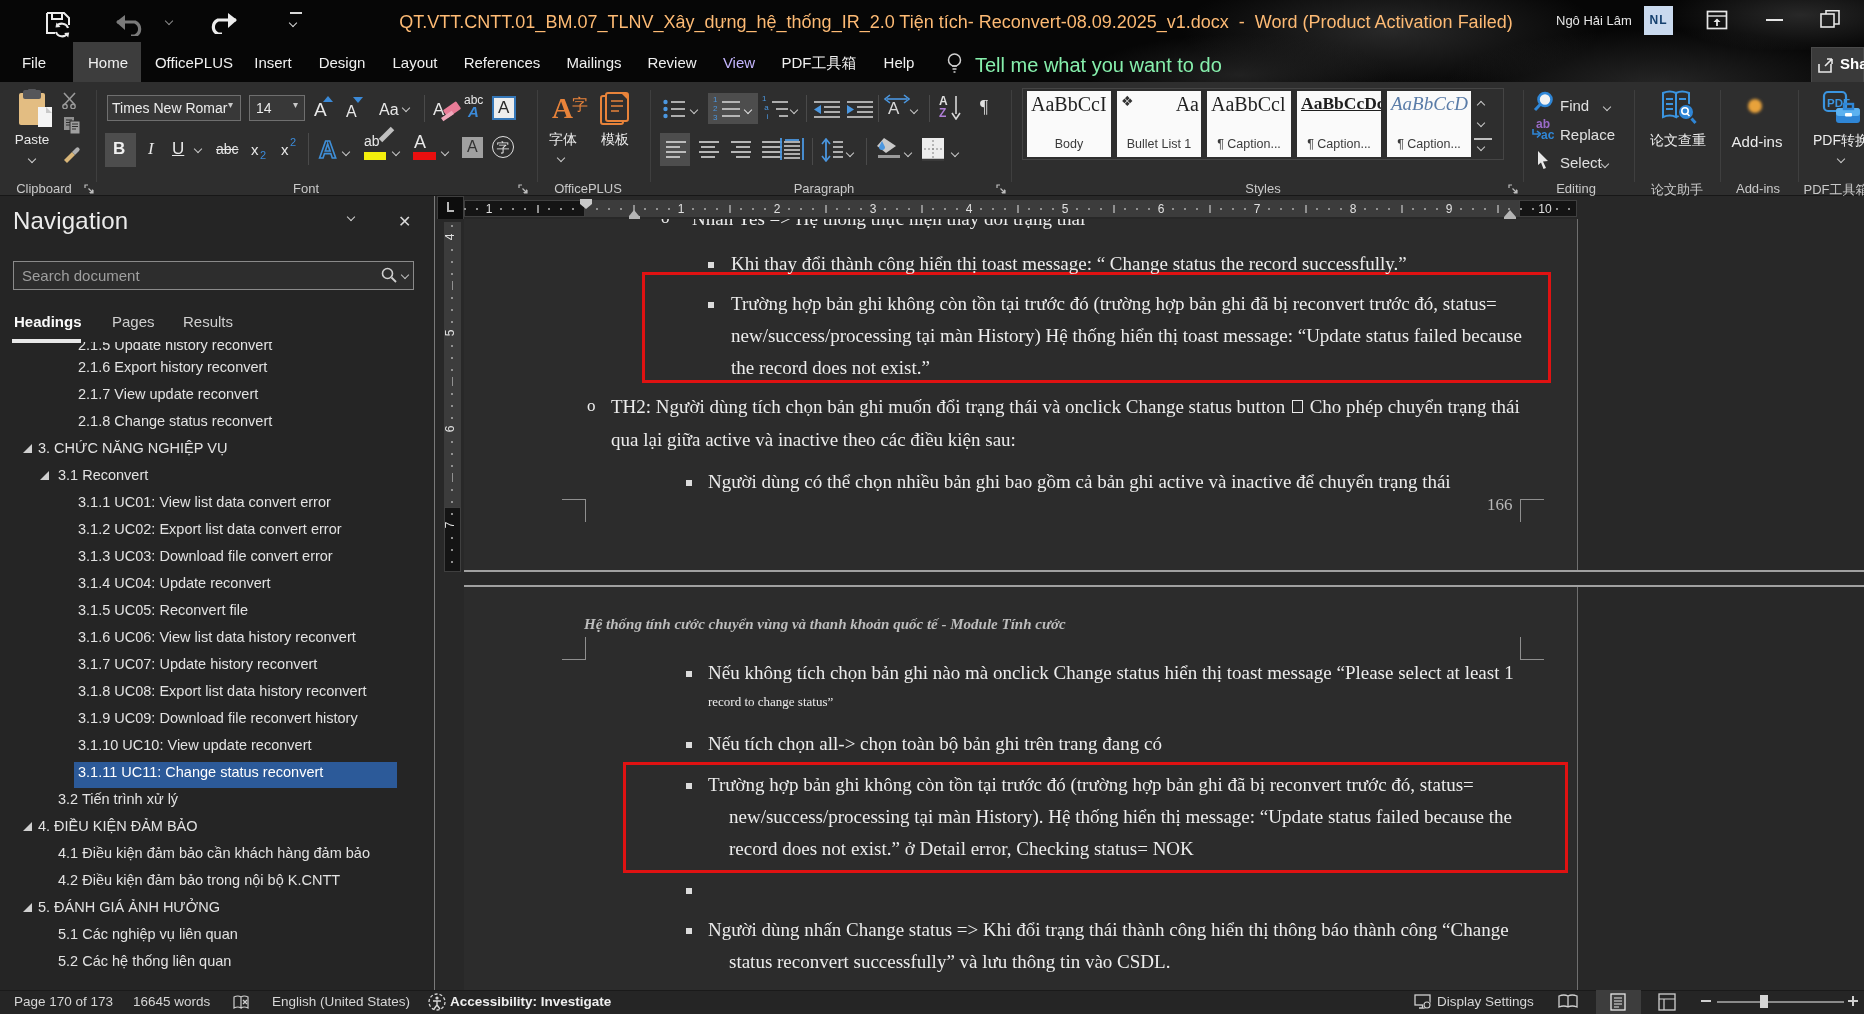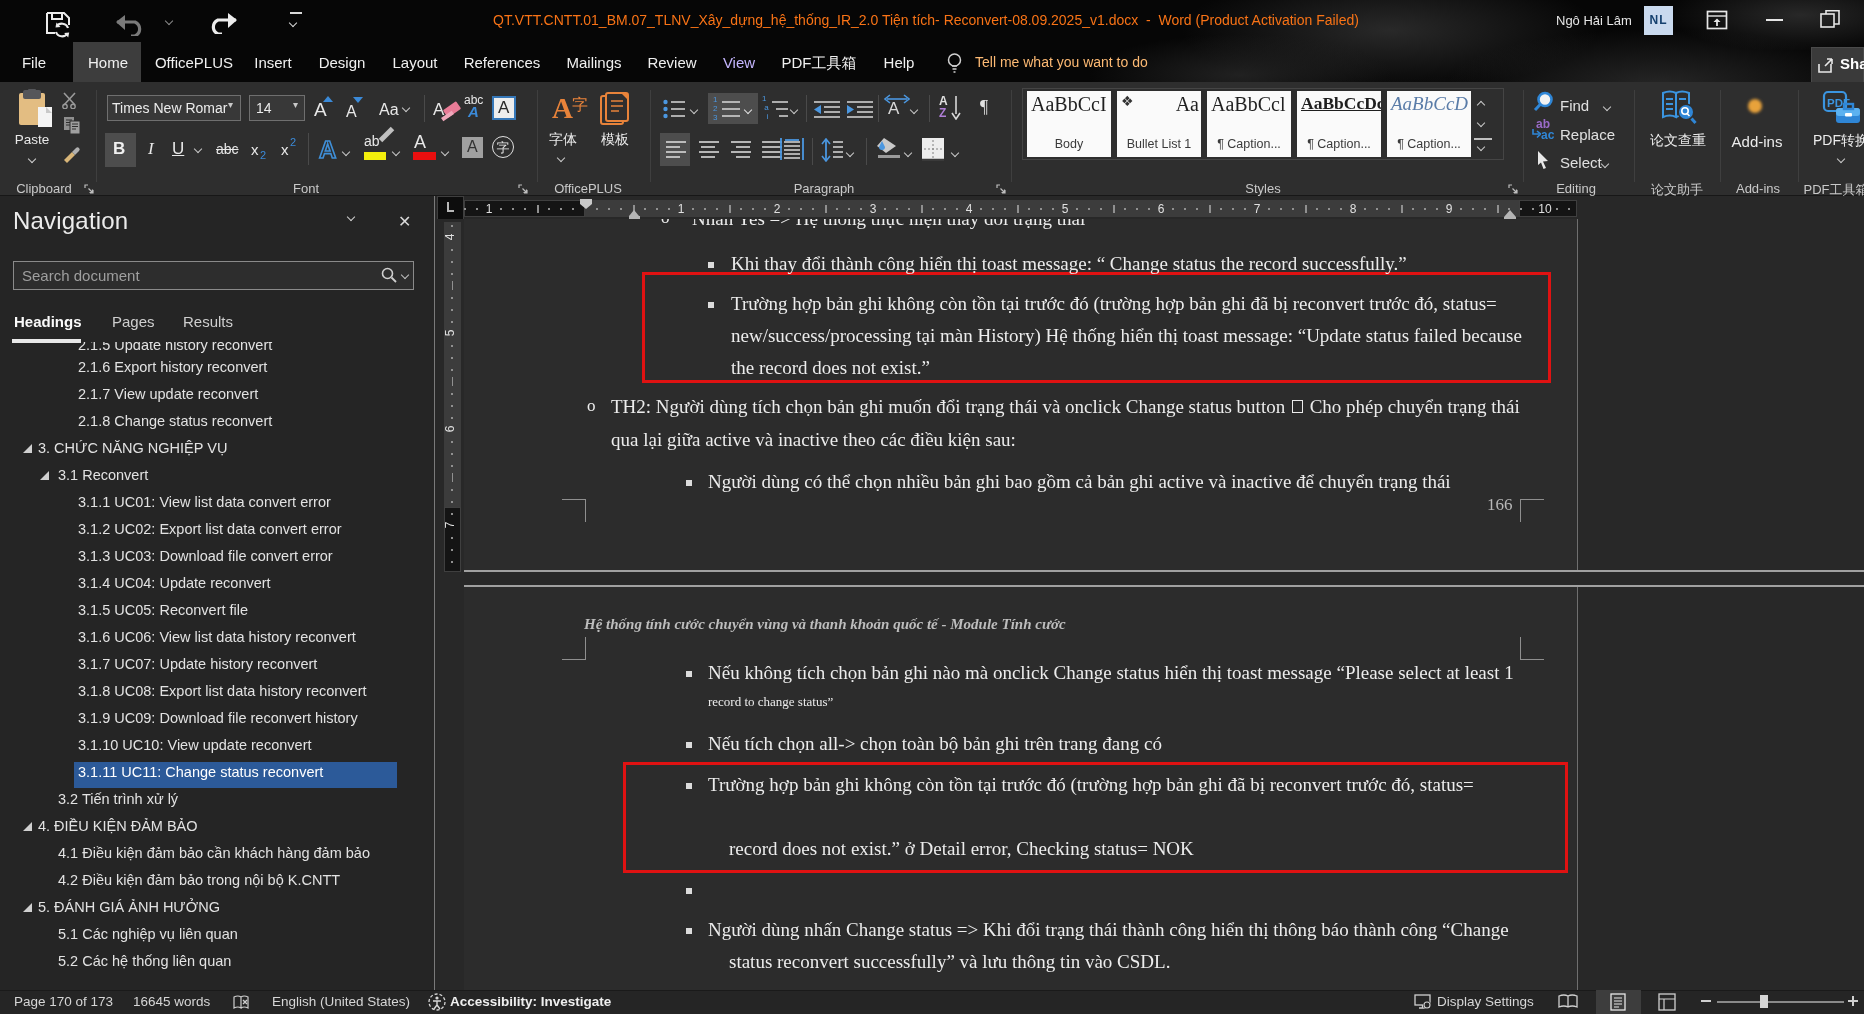--- a/index.html
+++ b/index.html
@@ -42,21 +42,21 @@
 <path d="M4 8 h18 a9 8 0 0 1 0 14 h-4" fill="none" stroke="#7a7a7a" stroke-width="3.2"></path>
 <path d="M12 1 L3 8 L12 16 z" fill="#7a7a7a"></path>
   </svg>
 <div class="cvd" style="left:166px;top:18px;border-color:#8a8a8a"></div>
 <svg class="ab" style="left:206px;top:12px" width="34" height="22" viewBox="0 0 34 22">
 <path d="M30 8 h-18 a9 8 0 0 0 0 14 h4" fill="none" stroke="#ececec" stroke-width="3.2"></path>
 <path d="M22 1 L31 8 L22 16 z" fill="#ececec"></path>
   </svg>
 <div class="ab" style="left:290px;top:12px;width:12px;height:2px;background:#d8d8d8"></div>
 <div class="cvd" style="left:290px;top:20px;border-color:#d8d8d8"></div>
-<div class="ab nw" style="left:926px;top:12px;transform:translateX(-50%);font-size:14px;color:#f97316">QT.VTT.CNTT.01_BM.07_TLNV_Xây_dựng_hệ_thống_IR_2.0 Tiện tích- Reconvert-08.09.2025_v1.docx&nbsp; -&nbsp; Word (Product Activation Failed)</div>
+<div class="ab nw" style="left:956px;top:12px;transform:translateX(-50%);font-size:18px;color:#fdba74">QT.VTT.CNTT.01_BM.07_TLNV_Xây_dựng_hệ_thống_IR_2.0 Tiện tích- Reconvert-08.09.2025_v1.docx&nbsp; -&nbsp; Word (Product Activation Failed)</div>
 <div class="ab nw" style="left:1556px;top:13px;font-size:13px;color:#e6e6e6">Ngô Hải Lâm</div>
 <div class="ab" style="left:1644px;top:6px;width:29px;height:29px;background:#c9d9ee;color:#15406e;font-size:12px;font-weight:bold;text-align:center;line-height:29px;letter-spacing:1px">NL</div>
 <svg class="ab" style="left:1706px;top:9px" width="22" height="22" viewBox="0 0 22 22">
 <rect x="1.5" y="2.5" width="19" height="17" fill="none" stroke="#e6e6e6" stroke-width="1.7"></rect>
 <path d="M1.5 7 h19" stroke="#e6e6e6" stroke-width="1.4"></path>
 <path d="M11 17 V11" stroke="#e6e6e6" stroke-width="1.8"></path>
 <path d="M7.5 13 L11 9.5 L14.5 13 z" fill="#e6e6e6"></path>
 </svg>
 <div class="ab" style="left:1766px;top:19px;width:17px;height:2px;background:#e6e6e6"></div>
 <svg class="ab" style="left:1820px;top:9px" width="22" height="22" viewBox="0 0 22 22">
@@ -73,21 +73,21 @@
 <div class="ab nw" style="left:502px;top:54px;transform:translateX(-50%);font-size:15px;color:#f0f0f0">References</div>
 <div class="ab nw" style="left:594px;top:54px;transform:translateX(-50%);font-size:15px;color:#f0f0f0">Mailings</div>
 <div class="ab nw" style="left:672px;top:54px;transform:translateX(-50%);font-size:15px;color:#f0f0f0">Review</div>
 <div class="ab nw" style="left:739px;top:54px;transform:translateX(-50%);font-size:15px;color:#c4b5fd">View</div>
 <div class="ab nw" style="left:819px;top:54px;transform:translateX(-50%);font-size:15px;color:#f0f0f0">PDF工具箱</div>
 <div class="ab nw" style="left:899px;top:54px;transform:translateX(-50%);font-size:15px;color:#f0f0f0">Help</div>
 <svg class="ab" style="left:946px;top:52px" width="17" height="22" viewBox="0 0 17 22">
 <circle cx="8.5" cy="8" r="6" fill="none" stroke="#d0d0d0" stroke-width="1.5"></circle>
 <path d="M6 14 h5 M6.5 17 h4 M7.5 20 h2" stroke="#d0d0d0" stroke-width="1.5"></path>
   </svg>
-<div class="ab nw" style="left:975px;top:54px;font-size:14px;color:#fdba74">Tell me what you want to do</div>
+<div class="ab nw" style="left:975px;top:54px;font-size:20px;color:#86efac">Tell me what you want to do</div>
 <div class="ab" style="left:1811px;top:47px;width:53px;height:36px;background:#3a3a3a;border:1px solid #4a4a4a"></div>
 <svg class="ab" style="left:1817px;top:56px" width="20" height="18" viewBox="0 0 20 18">
 <path d="M2 8 v8 h12 v-8" fill="none" stroke="#e8e8e8" stroke-width="1.6"></path>
 <path d="M8 10 L15 3 M15 3 h-5 M15 3 v5" fill="none" stroke="#e8e8e8" stroke-width="1.6"></path>
   </svg>
 <div class="ab nw" style="left:1840px;top:55px;font-size:15px;font-weight:bold;color:#fff">Sha</div>
 <div class="ab" style="left:0;top:82px;width:1864px;height:114px;background:#2e2e2e;border-bottom:1px solid #171717"></div>
 <div class="sep" style="left:96px"></div>
 <div class="sep" style="left:537px"></div>
 <div class="sep" style="left:650px"></div>
@@ -542,20 +542,21 @@
     <div class="dl" style="left:273px;top:252px;font-size:19px;color:#ececec;">Người dùng có thể chọn nhiều bản ghi bao gồm cả bản ghi active và inactive để chuyển trạng thái</div>
 <div class="dl" style="left:1052px;top:276px;font-size:17px;color:#b8b8b8;">166</div>
 <div class="dl" style="left:149px;top:397px;font-size:15px;color:#bdbdbd;font-style:italic;font-weight:bold">Hệ thống tính cước chuyển vùng và thanh khoản quốc tế - Module Tính cước</div>
 <div class="sq" style="left:251px;top:452px"></div>
     <div class="dl" style="left:273px;top:443px;font-size:19px;color:#ececec;">Nếu không tích chọn bản ghi nào mà onclick Change status hiển thị toast message “Please select at least 1</div>
 <div class="dl" style="left:273px;top:475px;font-size:13px;color:#ececec;">record to change status”</div>
 <div class="sq" style="left:251px;top:523px"></div>
     <div class="dl" style="left:273px;top:514px;font-size:19px;color:#ececec;">Nếu tích chọn all-&gt; chọn toàn bộ bản ghi trên trang đang có</div>
 <div class="sq" style="left:251px;top:564px"></div>
     <div class="dl" style="left:273px;top:555px;font-size:19px;color:#ececec;">Trường hợp bản ghi không còn tồn tại trước đó (trường hợp bản ghi đã bị reconvert trước đó, status=</div>
+<div class="dl" style="left:294px;top:587px;font-size:19px;color:#ececec;">new/success/processing tại màn History). Hệ thống hiển thị message: “Update status failed because the</div>
 <div class="dl" style="left:294px;top:619px;font-size:19px;color:#ececec;">record does not exist.” ở Detail error, Checking status= NOK</div>
 <div class="sq" style="left:251px;top:669px"></div>
 <div class="sq" style="left:251px;top:709px"></div>
     <div class="dl" style="left:273px;top:700px;font-size:19px;color:#ececec;">Người dùng nhấn Change status =&gt; Khi đổi trạng thái thành công hiển thị thông báo thành công “Change</div>
 <div class="dl" style="left:294px;top:732px;font-size:19px;color:#ececec;">status reconvert successfully” và lưu thông tin vào CSDL.</div>
 </div>
 <div class="ab" style="left:444px;top:222px;width:17px;height:285px;background:#3c3c3c"></div>
 <div class="ab" style="left:444px;top:507px;width:17px;height:65px;background:#141414;border:1px solid #3f3f3f"></div>
 <div class="rnum" style="left:447px;top:230px;color:#e0e0e0;transform:rotate(-90deg)">4</div>
 <div class="tick" style="left:451px;top:225px;width:2px;height:2px"></div>

